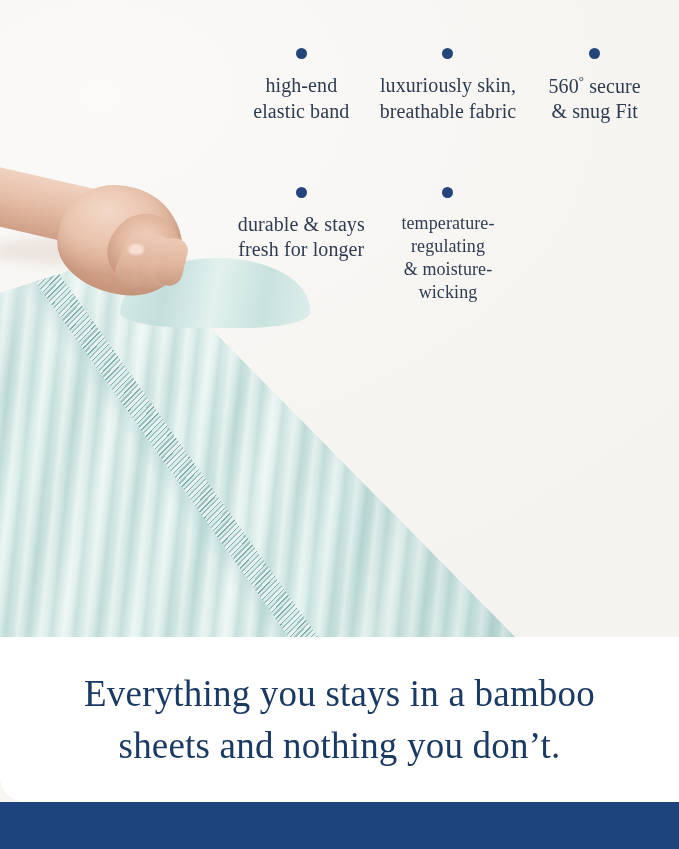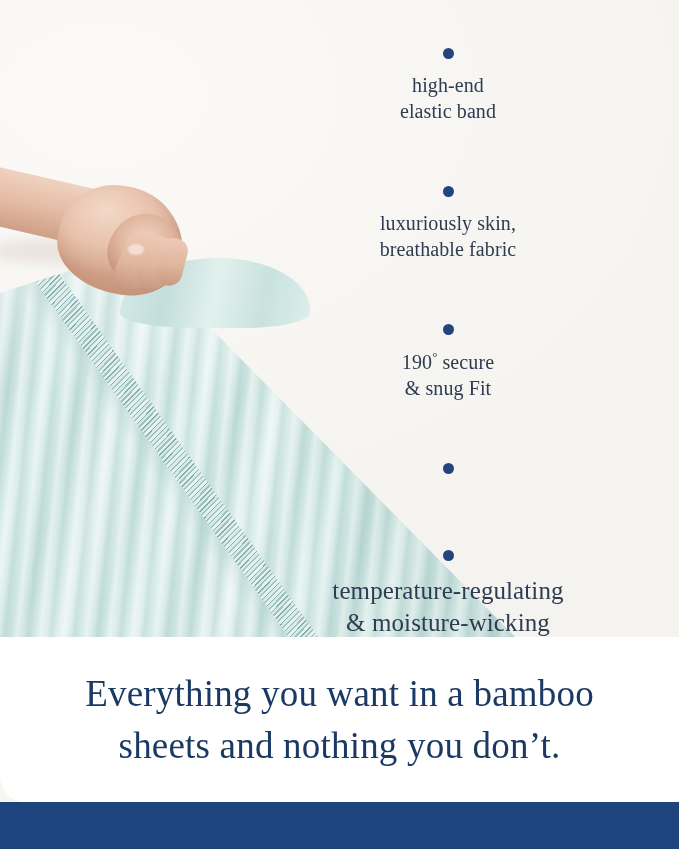--- a/index.html
+++ b/index.html
@@ -185,21 +185,21 @@
     filter: blur(6px);
   }
 
   
   .features {
     position: absolute;
     left: 228px;
     top: 48px;
     width: 440px;
     display: grid;
-    grid-template-columns: 1fr;
+    grid-template-columns: 1fr 1fr 1fr;
     row-gap: 62px;
   }
   .feature {
     text-align: center;
     padding: 0 4px;
   }
   .dot {
     width: 11px;
     height: 11px;
     border-radius: 50%;
@@ -211,21 +211,21 @@
     font-size: 20px;
     line-height: 1.28;
     letter-spacing: 0.1px;
     white-space: pre-line;
   }
   .feature-text .deg {
     font-size: 13px;
     vertical-align: super;
     letter-spacing: 0;
   }
-  .feature-wide .feature-text { font-size: 25px; }
+  .feature-wide .feature-text { font-size: 18px; }
 
   
   .headline-panel {
     position: absolute;
     left: 0;
     top: 637px;
     width: 679px;
     height: 165px;
     background: #ffffff;
     border-bottom-left-radius: 26px;
@@ -289,38 +289,40 @@
       </div>
 
       <div class="feature">
         <div class="dot"></div>
         <div class="feature-text">luxuriously skin,
 breathable fabric</div>
       </div>
 
       <div class="feature">
         <div class="dot"></div>
-        <div class="feature-text"><span>190</span><span class="deg">°</span><span>  secure
+        <div class="feature-text"><span>560</span><span class="deg">°</span><span>  secure
 &amp; snug Fit</span></div>
       </div>
 
 
       <div class="feature">
         <div class="dot"></div>
+        <div class="feature-text">durable &amp; stays
+fresh for longer</div>
       </div>
 
       <div class="feature feature-wide">
         <div class="dot"></div>
         <div class="feature-text">temperature-regulating
 &amp; moisture-wicking</div>
       </div>
 
     </div>
   </div>
 
   <div class="headline-panel">
-    <div class="headline">Everything you want in a bamboo
+    <div class="headline">Everything you stays in a bamboo
 sheets and nothing you don’t.</div>
   </div>
 
   <div class="footer-bar"></div>
 
 </div>
 
 </body></html>

